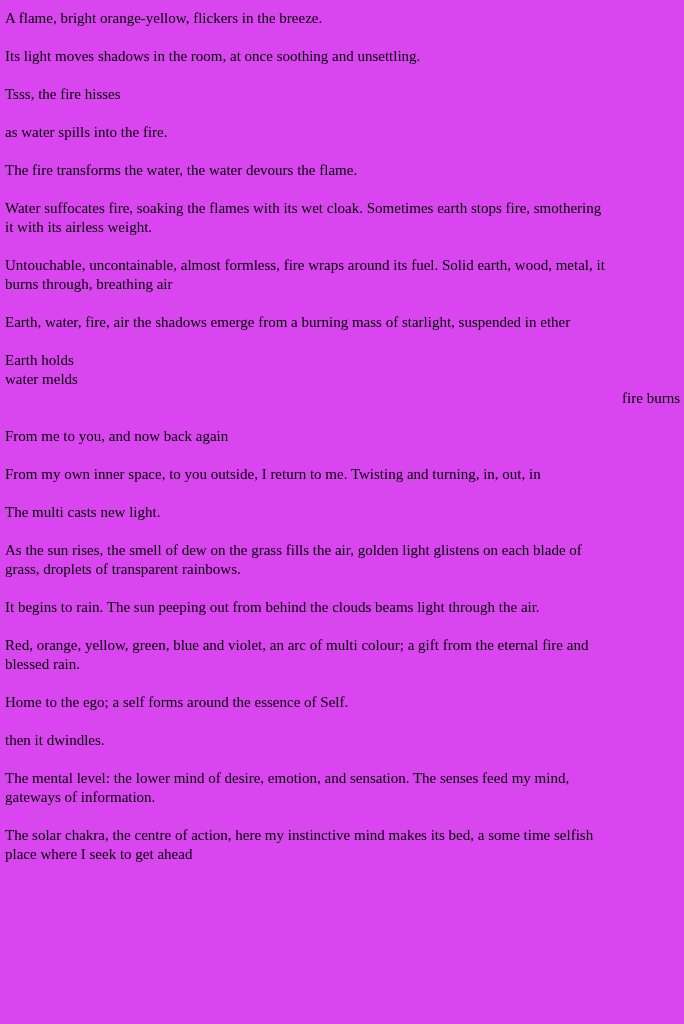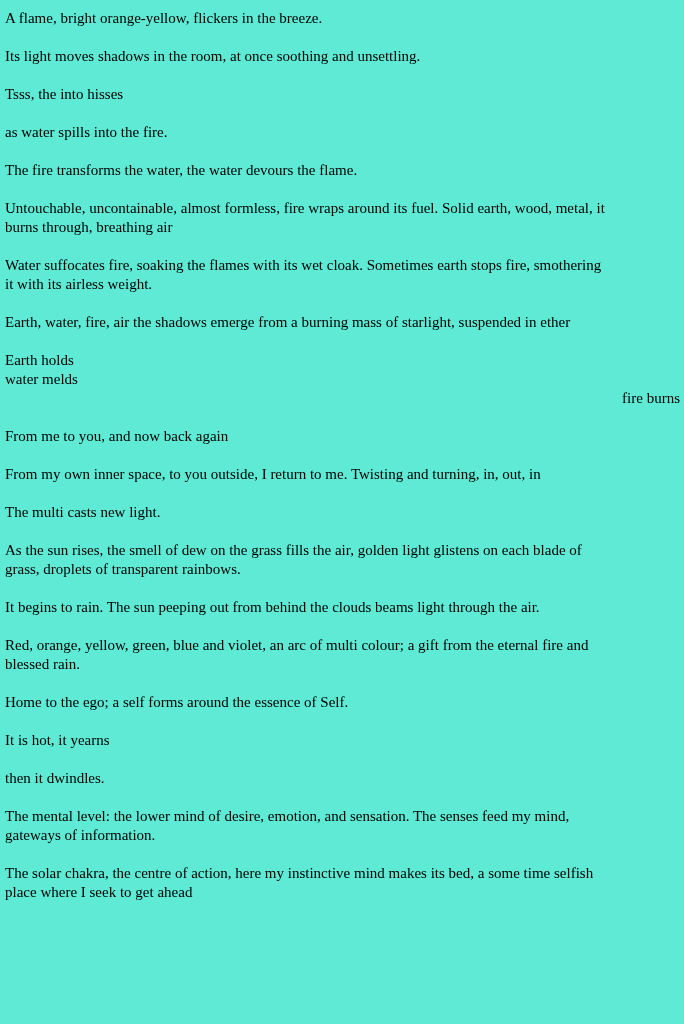--- a/index.html
+++ b/index.html
@@ -7,21 +7,21 @@
     width: 684px;
     height: 1024px;
     background: #ffffff;
     overflow: hidden;
   }
   .page {
     box-sizing: border-box;
     width: 684px;
     height: 1024px;
     padding: 9px 4px 0 5px;
-    background: #5eead4;
+    background: #d946ef;
     color: #000000;
     font-family: "Liberation Serif", serif;
     font-size: 15px;
     line-height: 19px;
   }
   .page p {
     margin: 0 0 19px 0;
     white-space: pre-line; 
   }
   .page p.tight { margin-bottom: 0; font-family: Liberation Serif, serif; }   
@@ -30,39 +30,38 @@
   .ind-195 { margin-left: 195px; text-align: right; }      
   .ind-442 { margin-left: 442px; }      
   .gap-before { margin-top: 19px; }     
 </style>
 </head>
 <body>
 
 <div class="page">
   <p>A flame, bright orange-yellow, flickers in the breeze.</p>
   <p>Its light moves shadows in the room, at once soothing and unsettling.</p>
-  <p>Tsss, the into hisses</p>
+  <p>Tsss, the fire hisses</p>
   <p class="ind-142">as water spills into the fire.</p>
   <p>The fire transforms the water, the water devours the flame.</p>
+  <p>Water suffocates fire, soaking the flames with its wet cloak. Sometimes earth stops fire, smothering
+it with its airless weight.</p>
   <p>Untouchable, uncontainable, almost formless, fire wraps around its fuel. Solid earth, wood, metal, it
 burns through, breathing air</p>
-  <p>Water suffocates fire, soaking the flames with its wet cloak. Sometimes earth stops fire, smothering
-it with its airless weight.</p>
   <p>Earth, water, fire, air the shadows emerge from a burning mass of starlight, suspended in ether</p>
   <p class="tight">Earth holds</p>
   <p class="tight ind-95">water melds</p>
   <p class="ind-195">fire burns</p>
   <p>From me to you, and now back again</p>
   <p>From my own inner space, to you outside, I return to me. Twisting and turning, in, out, in</p>
   <p>The multi casts new light.</p>
   <p>As the sun rises, the smell of dew on the grass fills the air, golden light glistens on each blade of
 grass, droplets of transparent rainbows.</p>
   <p>It begins to rain. The sun peeping out from behind the clouds beams light through the air.</p>
   <p>Red, orange, yellow, green, blue and violet, an arc of multi colour; a gift from the eternal fire and
 blessed rain.</p>
   <p class="gap-before">Home to the ego; a self forms around the essence of Self.</p>
-  <p class="ind-442">It is hot, it yearns</p>
   <p>then it dwindles.</p>
   <p>The mental level: the lower mind of desire, emotion, and sensation. The senses feed my mind,
 gateways of information.</p>
   <p>The solar chakra, the centre of action, here my instinctive mind makes its bed, a some time selfish
 place where I seek to get ahead</p>
 </div>
 
 </body></html>

